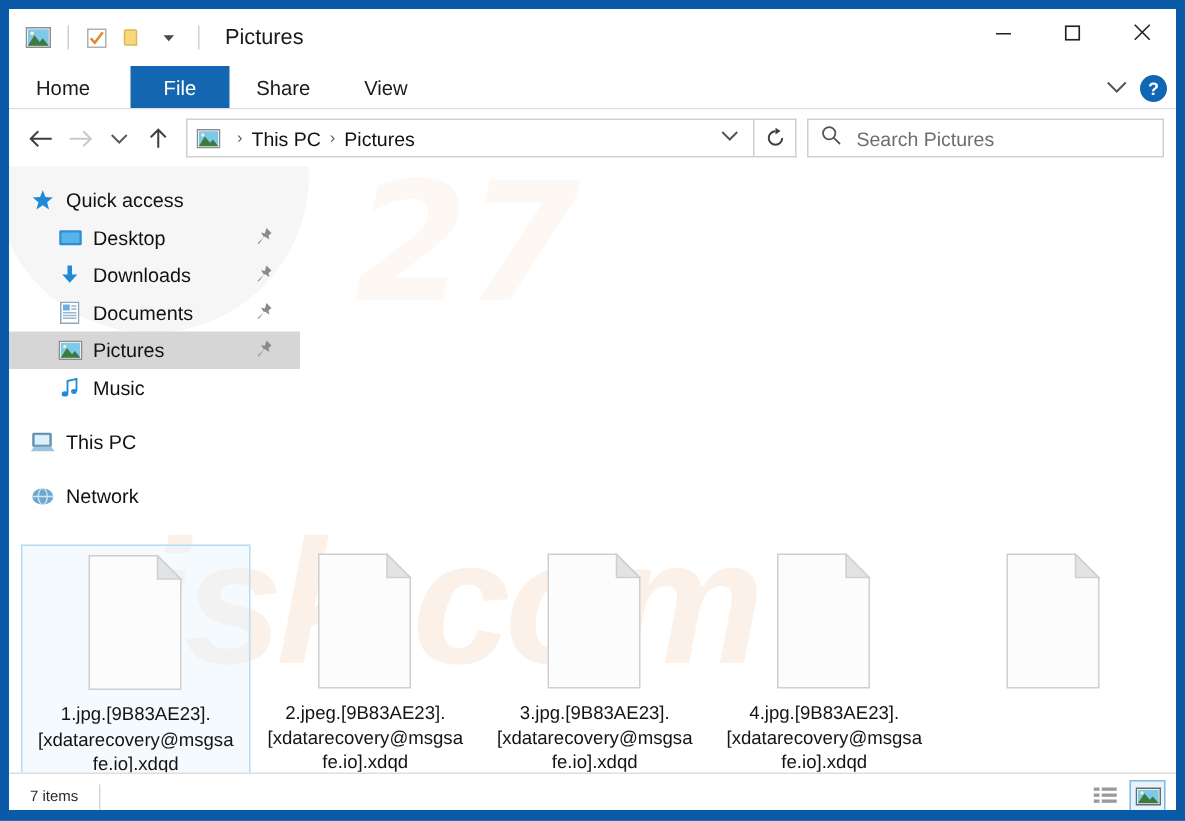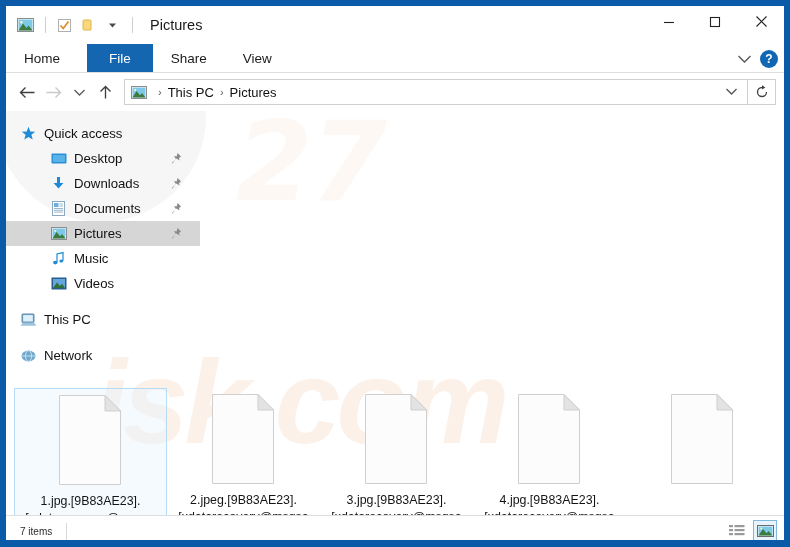--- a/index.html
+++ b/index.html
@@ -174,21 +174,21 @@
     position: relative;
     padding-top: 10px;
     flex-shrink: 0;
   }
   .nav-row {
     display: flex; align-items: center;
     height: 25px;
     padding-left: 14px;
     position: relative;
   }
-  .nav-row.indent { padding-left: 44px; }
+  .nav-row.indent { padding-left: 32px; }
   .nav-row.selected { background: #d6d6d6; }
   .nav-ico { width: 17px; height: 17px; margin-right: 7px; display: inline-flex; align-items: center; justify-content: center; flex-shrink: 0; }
   .nav-label { font-size: 13.2px; color: #111; white-space: nowrap; }
   .pin { position: absolute; right: 18px; top: 5px; width: 13px; height: 13px; }
   .nav-gap { height: 11px; }
 
   #content {
     flex: 1;
     position: relative;
     padding: 8px 0 0 8px;
@@ -355,20 +355,29 @@
             </svg>
       </span>
     </div>
     <div id="addr-refresh">
       <svg width="14" height="14" viewBox="0 0 14 14">
         <path d="M11.5 7 A4.5 4.5 0 1 1 7 2.5" stroke="#3f3f3f" stroke-width="1.3" fill="none"></path>
         <path d="M7 0.2 L7 4.6 L10.4 2.4 Z" fill="#3f3f3f"></path>
       </svg>
     </div>
 
+    <div id="search-field">
+      <span>
+        <svg width="14" height="14" viewBox="0 0 14 14">
+          <circle cx="5.8" cy="5.8" r="4.1" stroke="#555" stroke-width="1.2" fill="none"></circle>
+          <line x1="8.9" y1="8.9" x2="13" y2="13" stroke="#555" stroke-width="1.2"></line>
+        </svg>
+      </span>
+      <input id="search-input" type="text" placeholder="Search Pictures" style="">
+    </div>
   </div>
 
   <div id="body">
 
     <div id="sidebar">
 
       <div class="nav-row">
         <span class="nav-ico">
           <svg width="15" height="15" viewBox="0 0 15 15">
                 <path d="M7.5 0.8 L9.3 5.4 L14.2 5.7 L10.4 8.8 L11.7 13.6 L7.5 10.9 L3.3 13.6 L4.6 8.8 L0.8 5.7 L5.7 5.4 Z" fill="#1f8ad6"></path>
@@ -447,30 +456,20 @@
         <span class="nav-ico">
           <svg width="13" height="15" viewBox="0 0 13 15">
                 <path d="M5 11.5 V3 L11 1.6 V9.8" stroke="#1f8ad6" stroke-width="1.2" fill="none"></path>
                 <ellipse cx="3.3" cy="11.6" rx="2.2" ry="1.8" fill="#1f8ad6"></ellipse>
                 <ellipse cx="9.3" cy="10" rx="1.9" ry="1.6" fill="#1f8ad6"></ellipse>
               </svg>
         </span>
         <span class="nav-label">Music</span>
       </div>
 
-      <div class="nav-row indent">
-        <span class="nav-ico">
-          <svg width="16" height="13" viewBox="0 0 16 13">
-            <rect x="0.5" y="0.5" width="15" height="12" fill="#2a5d8f"></rect>
-            <rect x="2" y="2" width="12" height="9" fill="#65a7dd"></rect>
-            <path d="M2 11 L6 5.5 L9 9 L11 6.8 L14 11 Z" fill="#2e6f3a"></path>
-          </svg>
-        </span>
-        <span class="nav-label">Videos</span>
-      </div>
 
       <div class="nav-gap"></div>
 
       <div class="nav-row">
         <span class="nav-ico">
           <svg width="17" height="14" viewBox="0 0 17 14">
             <rect x="2" y="1" width="12" height="8.5" rx="0.6" fill="#7aa8c9" stroke="#5f8aa8"></rect>
             <rect x="3.2" y="2.1" width="9.6" height="6.3" fill="#dff0fb"></rect>
             <path d="M0.5 12.8 L3 9.6 H14 L16.5 12.8 Z" fill="#9cc4de"></path>
           </svg>

